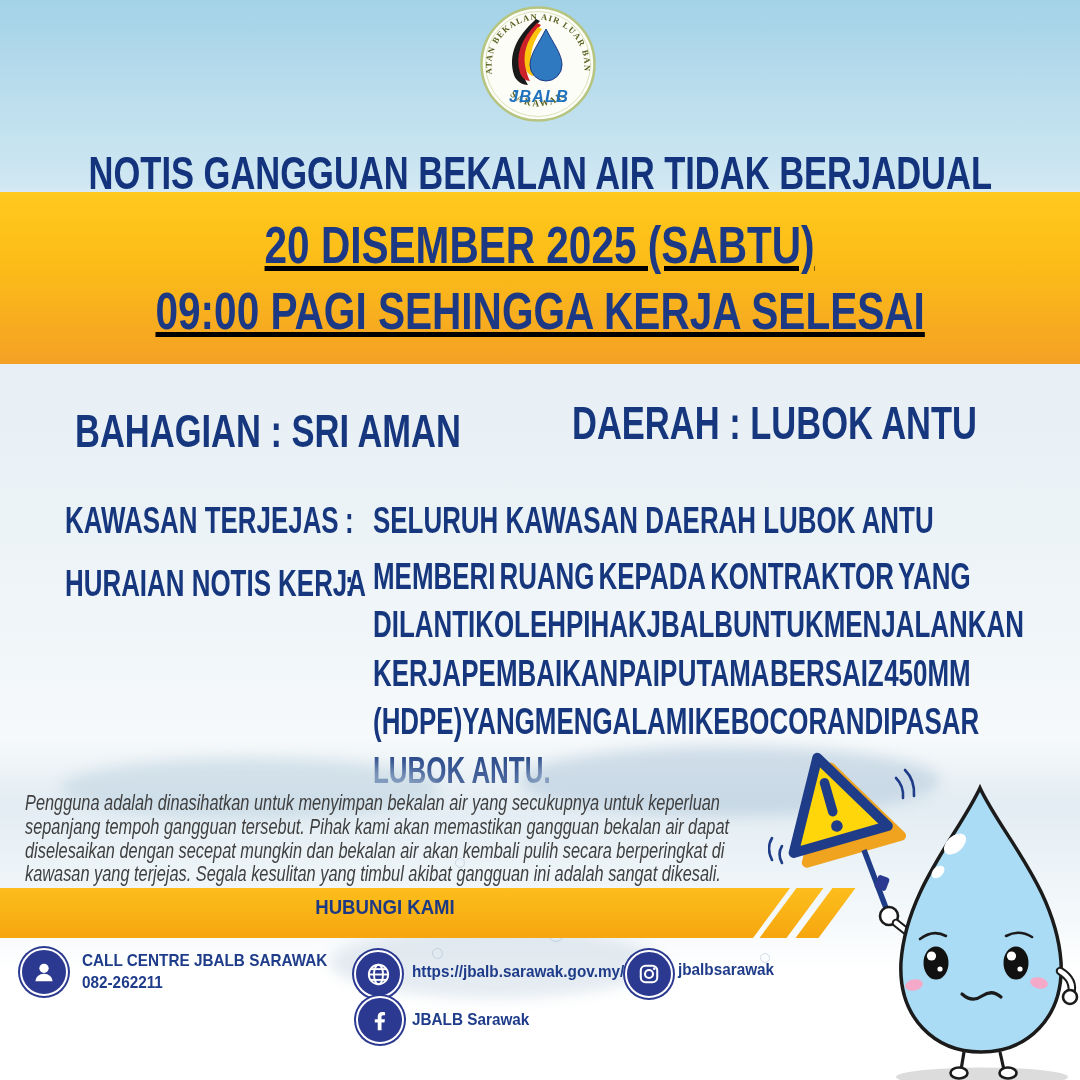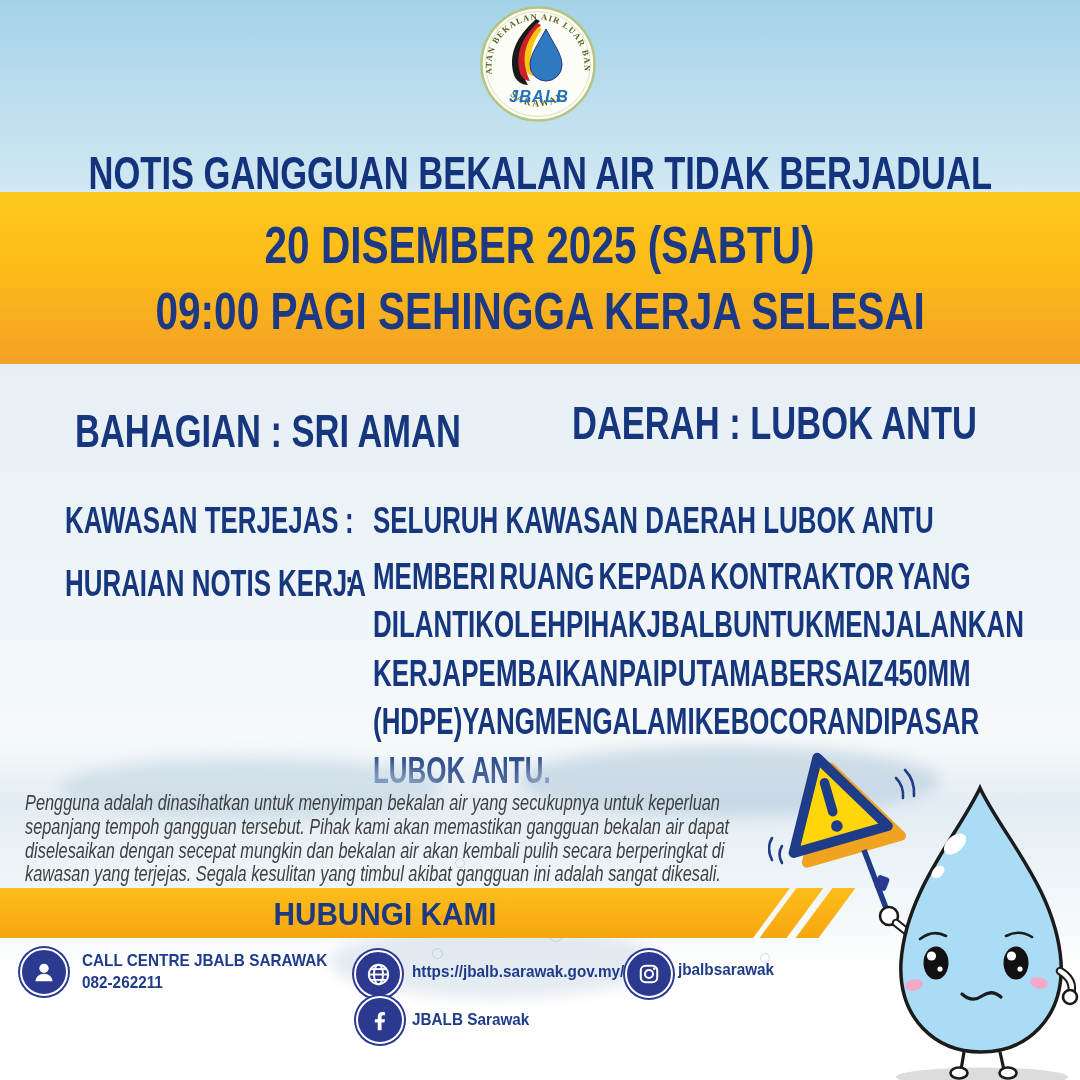--- a/index.html
+++ b/index.html
@@ -9,21 +9,21 @@
       #e7eff5 34%,#eaf2f6 45%,#f1f6f9 60%,#f7fafb 70%,#ffffff 90%);}
   
   .logo{position:absolute;left:478px;top:3px;width:120px;height:120px;}
   .title{position:absolute;left:0;top:142px;width:1080px;height:62px;
     display:flex;align-items:center;justify-content:center;}
   .title span{font-size:46px;font-weight:bold;color:#14337d;white-space:nowrap;
     transform:scaleX(.75);transform-origin:center;}
   
   .band{position:absolute;left:0;top:192px;width:1080px;height:172px;
     background:linear-gradient(180deg,#ffc91d 0%,#fcbb18 45%,#f4a125 100%);
-    display:flex;flex-direction:column;align-items:center;justify-content:center;gap:10px;}
+    display:flex;flex-direction:column;align-items:center;justify-content:center;gap:10px;text-decoration:underline;}
   .band-line{font-size:52px;line-height:56px;font-weight:bold;color:#1d3984;
     white-space:nowrap;transform:scaleX(.78);transform-origin:center;}
   
   .region{position:absolute;font-size:46px;font-weight:bold;color:#16377e;
     white-space:nowrap;transform:scaleX(.75);transform-origin:left top;}
   
   .flabel,.fcolon,.fvalue{position:absolute;font-size:36px;font-weight:bold;color:#16377e;
     white-space:nowrap;transform:scaleX(.72);transform-origin:left top;}
   .huraian-col{position:absolute;left:373px;top:556px;width:830px;
     transform:scaleX(.72);transform-origin:left top;}
@@ -38,21 +38,21 @@
   .splash{position:absolute;left:0;top:738px;width:1080px;height:235px;pointer-events:none;
     background:linear-gradient(180deg,rgba(206,223,233,0) 0%,rgba(199,218,231,.45) 28%,
       rgba(224,236,243,.55) 55%,rgba(255,255,255,0) 100%);}
   .blob{position:absolute;border-radius:50%;filter:blur(7px);}
   .bubble{position:absolute;border-radius:50%;border:1.5px solid rgba(110,145,175,.28);}
   
   .gold-bar{position:absolute;left:0;top:888px;width:800px;height:50px;
     background:linear-gradient(180deg,#fdbe1c,#f6a60f);
     clip-path:polygon(0 0,790px 0,753px 100%,0 100%);}
   .gold-bar-label{position:absolute;left:0;top:896px;width:770px;text-align:center;
-    font-size:32px;font-weight:bold;color:#1d3984;}
+    font-size:20px;font-weight:bold;color:#1d3984;}
   .gold-bar-label span{display:inline-block;transform:scaleX(.93);white-space:nowrap;}
   .stripe{position:absolute;top:888px;height:50px;transform:skewX(-36.5deg);
     background:linear-gradient(180deg,#fdbe1c,#f6a60f);}
   
   .cicon{position:absolute;width:44px;height:44px;border-radius:50%;background:#2b3990;
     border:2px solid #fff;box-shadow:0 0 0 2px #2b3990;display:flex;align-items:center;
     justify-content:center;}
   .ctext{position:absolute;font-size:17px;font-weight:bold;color:#1e3c8a;white-space:nowrap;
     transform:scaleX(.9);transform-origin:left top;}
   .mascot{position:absolute;left:768px;top:740px;}

